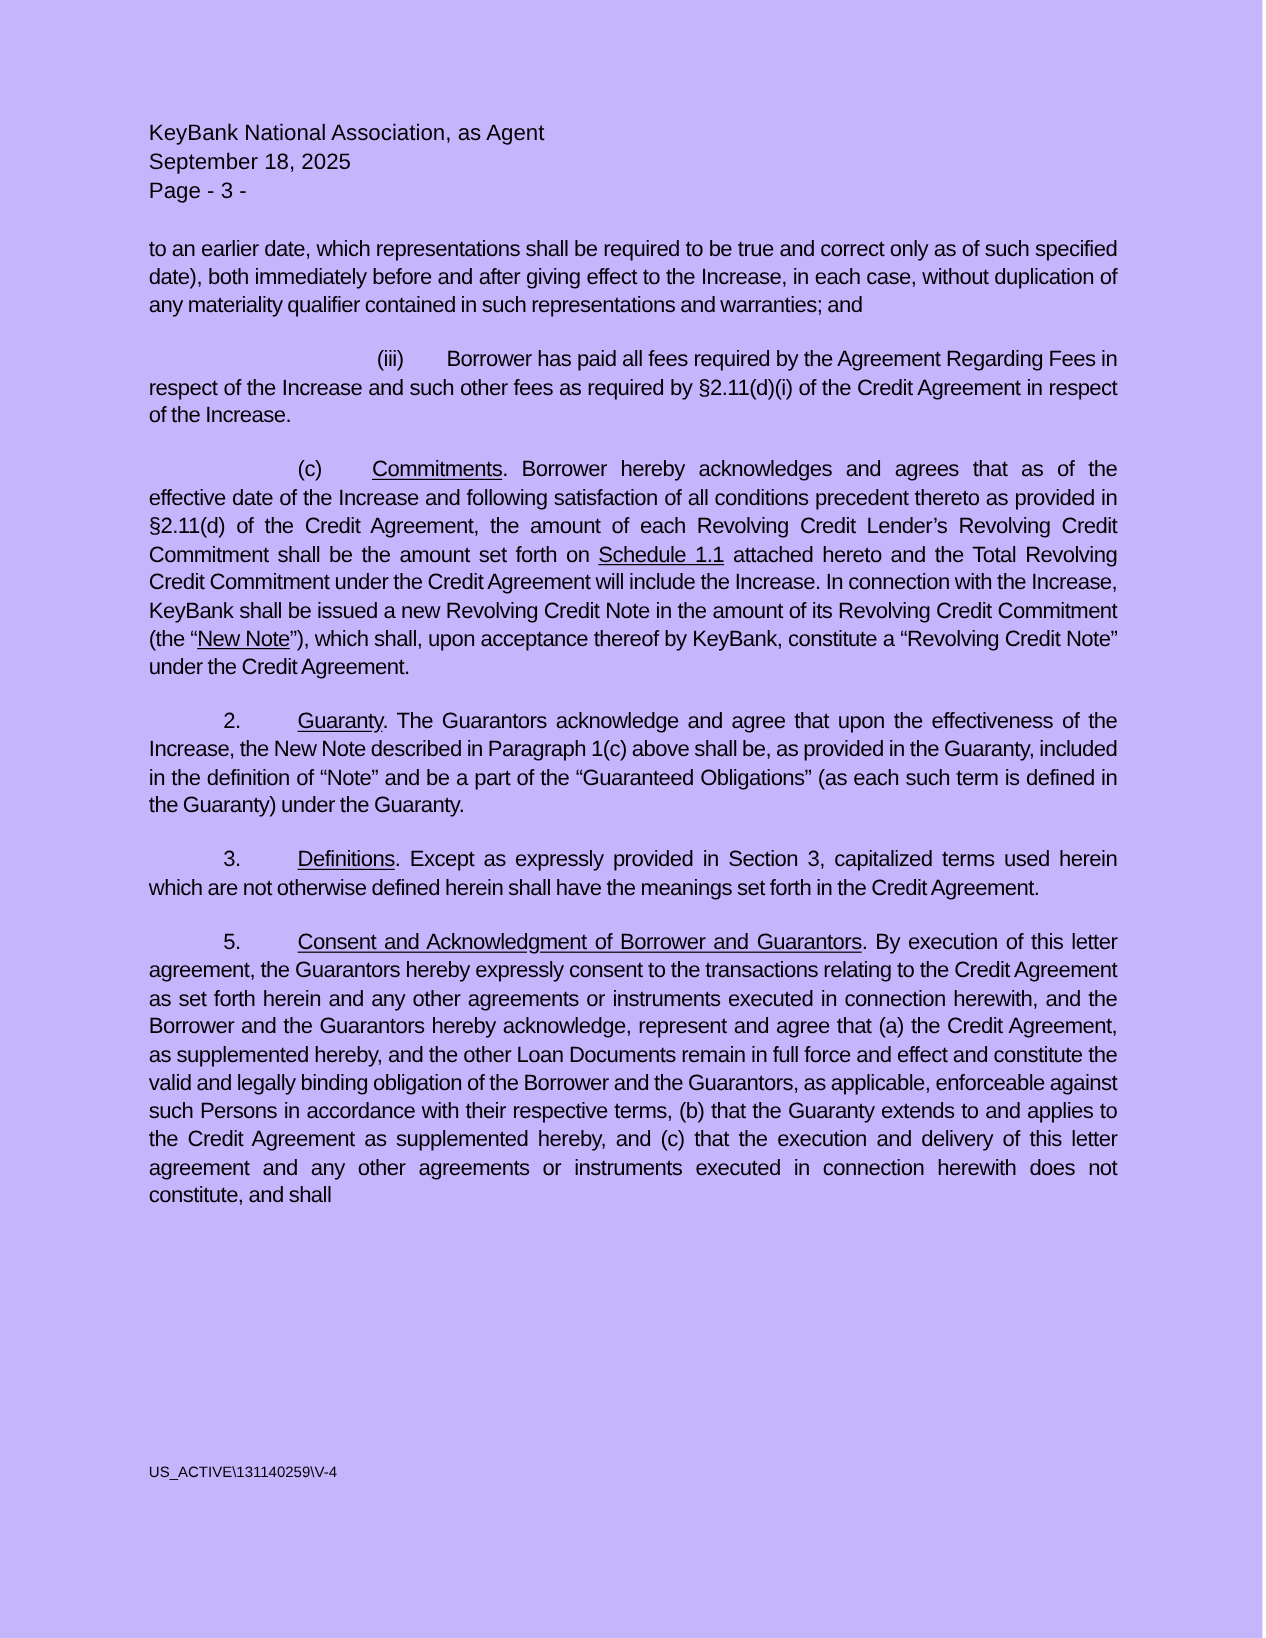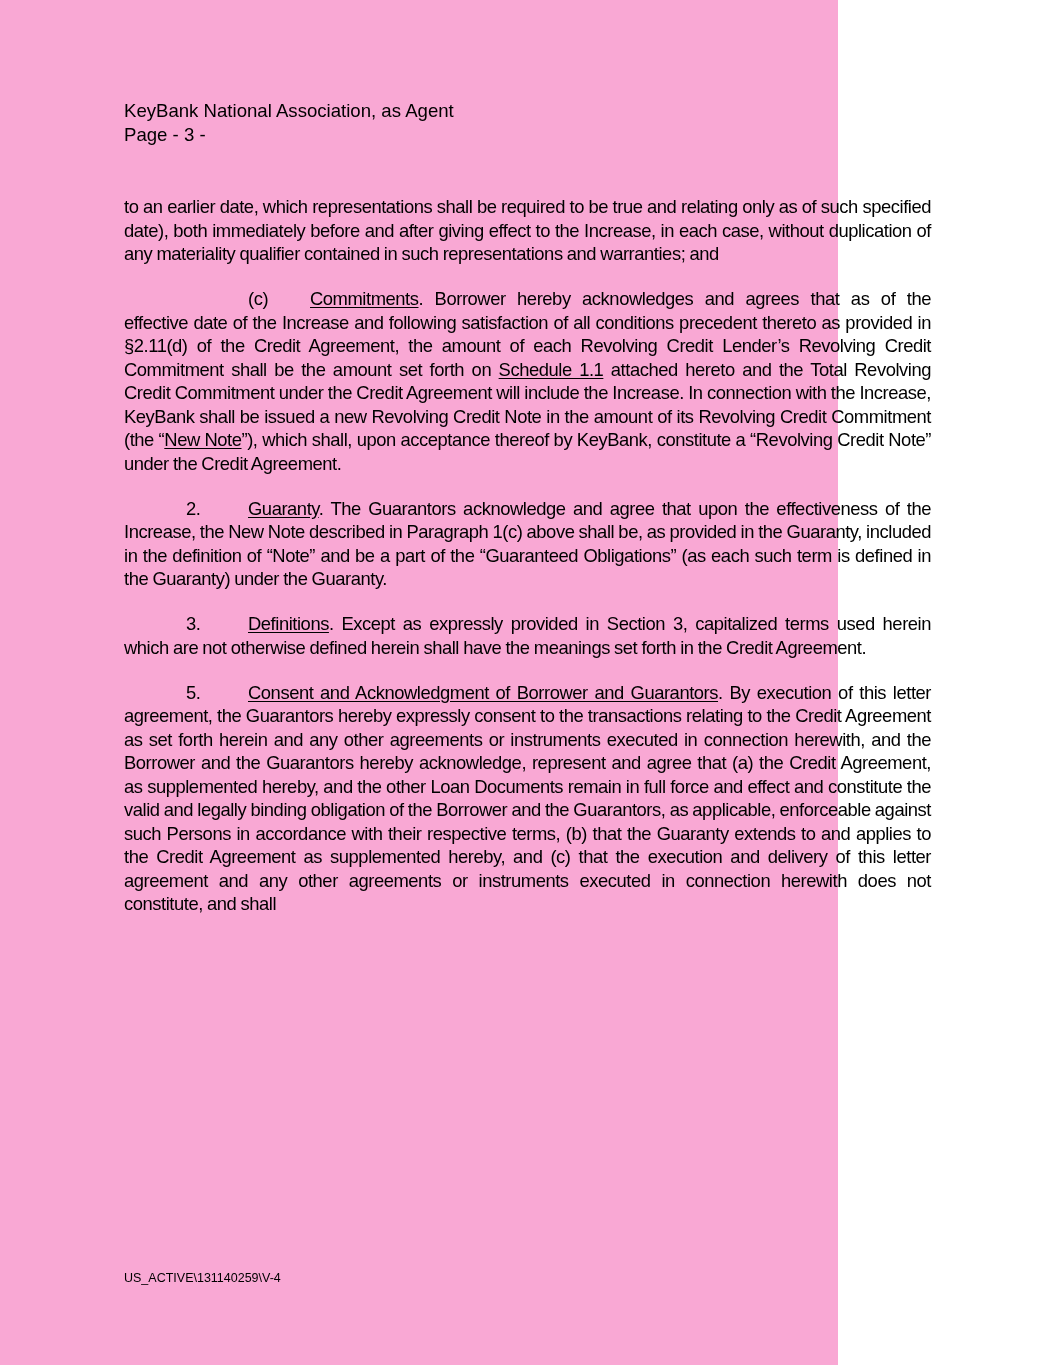--- a/index.html
+++ b/index.html
@@ -12,23 +12,23 @@
       height: 1365px;
       position: relative;
       overflow: hidden;
       color: #000000;
       font-family: "Liberation Sans", sans-serif;
     }
     .page {
       position: absolute;
       left: 0;
       top: 0;
-      width: 838px;
+      width: 1052px;
       height: 1365px;
-      background: #f9a8d4;
+      background: #c4b5fd;
     }
     .header {
       position: absolute;
       left: 124px;
       top: 99px;
       font-family: "Liberation Sans", sans-serif;
       font-size: 18.6px;
       line-height: 24px;
     }
     .header div { white-space: nowrap; }
@@ -50,41 +50,43 @@
     .u { text-decoration: underline; text-underline-offset: 2px; }
     .tab-iii { display: inline-block; width: 190px; }
     .lbl-iii { display: inline-block; width: 58px; }
     .tab-sub { display: inline-block; width: 124px; }
     .lbl-sub { display: inline-block; width: 62px; }
     .tab-num { display: inline-block; width: 62px; }
     .lbl-num { display: inline-block; width: 62px; }
     .footer {
       position: absolute;
       left: 124px;
-      top: 1270px;
+      top: 1219px;
       font-family: "Liberation Sans", sans-serif;
       font-size: 12.5px;
       line-height: 16px;
       white-space: nowrap;
     }
   </style>
 </head>
 <body>
 
 <div class="page">
 
   <div class="header">
     <div>KeyBank National Association, as Agent</div>
+    <div>September 18, 2025</div>
     <div>Page - 3 -</div>
   </div>
 
   <div class="body">
 
-    <p><span>to an earlier date, which representations shall be required to be true and relating only as of such specified date), both immediately before and after giving effect to the Increase, in each case, without duplication of any materiality qualifier contained in such representations and warranties; and</span></p>
+    <p><span>to an earlier date, which representations shall be required to be true and correct only as of such specified date), both immediately before and after giving effect to the Increase, in each case, without duplication of any materiality qualifier contained in such representations and warranties; and</span></p>
 
+    <p><span class="tab-iii"></span><span class="lbl-iii">(iii)</span><span>Borrower has paid all fees required by the Agreement Regarding Fees in respect of the Increase and such other fees as required by §2.11(d)(i) of the Credit Agreement in respect of the Increase.</span></p>
 
     <p><span class="tab-sub"></span><span class="lbl-sub">(c)</span><span class="u">Commitments</span><span>.  Borrower hereby acknowledges and agrees that as of the effective date of the Increase and following satisfaction of all conditions precedent thereto as provided in §2.11(d) of the Credit Agreement, the amount of each Revolving Credit Lender’s Revolving Credit Commitment shall be the amount set forth on </span><span class="u">Schedule 1.1</span><span> attached hereto and the Total Revolving Credit Commitment under the Credit Agreement will include the Increase. In connection with the Increase, KeyBank shall be issued a new Revolving Credit Note in the amount of its Revolving Credit Commitment (the “</span><span class="u">New Note</span><span>”), which shall, upon acceptance thereof by KeyBank, constitute a “Revolving Credit Note” under the Credit Agreement.</span></p>
 
 
     <p><span class="tab-num"></span><span class="lbl-num">2.</span><span class="u">Guaranty</span><span>.  The Guarantors acknowledge and agree that upon the effectiveness of the Increase, the New Note described in Paragraph 1(c) above shall be, as provided in the Guaranty, included in the definition of “Note” and be a part of the “Guaranteed Obligations” (as each such term is defined in the Guaranty) under the Guaranty.</span></p>
 
     <p><span class="tab-num"></span><span class="lbl-num">3.</span><span class="u">Definitions</span><span>. Except as expressly provided in Section 3, capitalized terms used herein which are not otherwise defined herein shall have the meanings set forth in the Credit Agreement.</span></p>
 
 
     <p><span class="tab-num"></span><span class="lbl-num">5.</span><span class="u">Consent and Acknowledgment of Borrower and Guarantors</span><span>.  By execution of this letter agreement, the Guarantors hereby expressly consent to the transactions relating to the Credit Agreement as set forth herein and any other agreements or instruments executed in connection herewith, and the Borrower and the Guarantors hereby acknowledge, represent and agree that (a) the Credit Agreement, as supplemented hereby, and the other Loan Documents remain in full force and effect and constitute the valid and legally binding obligation of the Borrower and the Guarantors, as applicable, enforceable against such Persons in accordance with their respective terms, (b) that the Guaranty extends to and applies to the Credit Agreement as supplemented hereby, and (c) that the execution and delivery of this letter agreement and any other agreements or instruments executed in connection herewith does not constitute, and shall</span></p>

